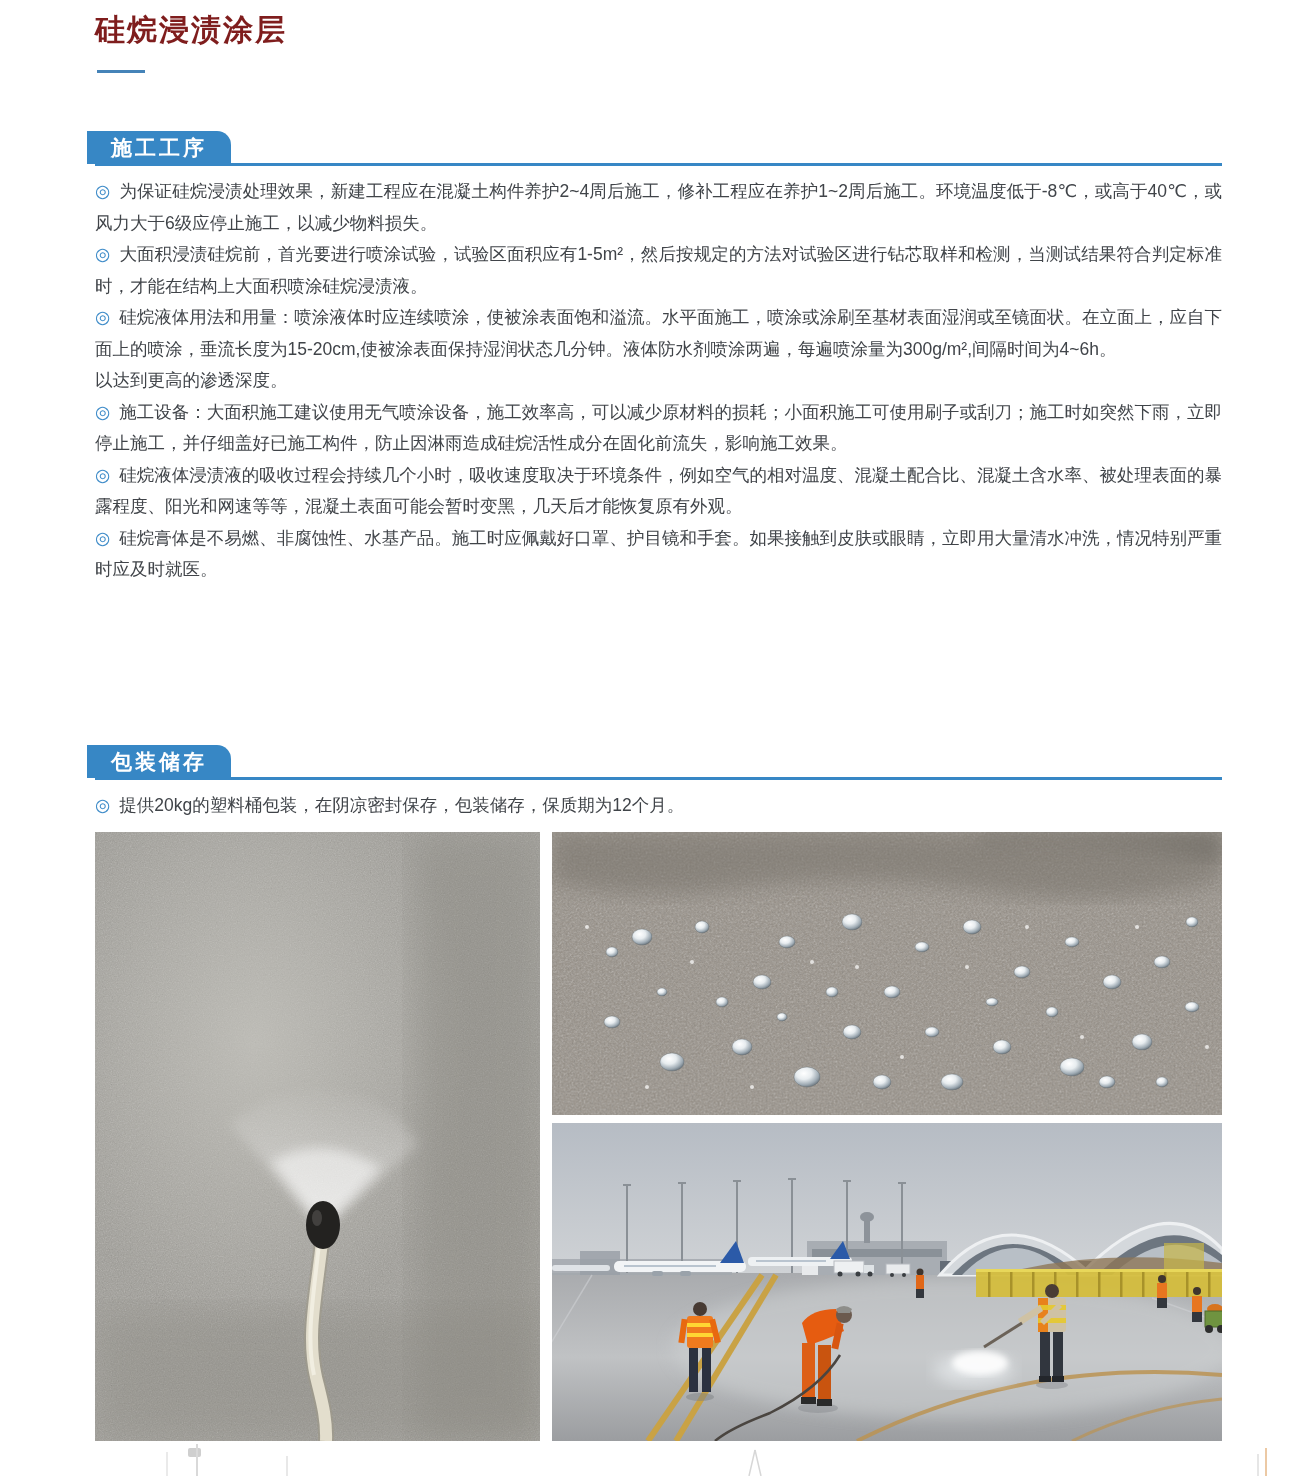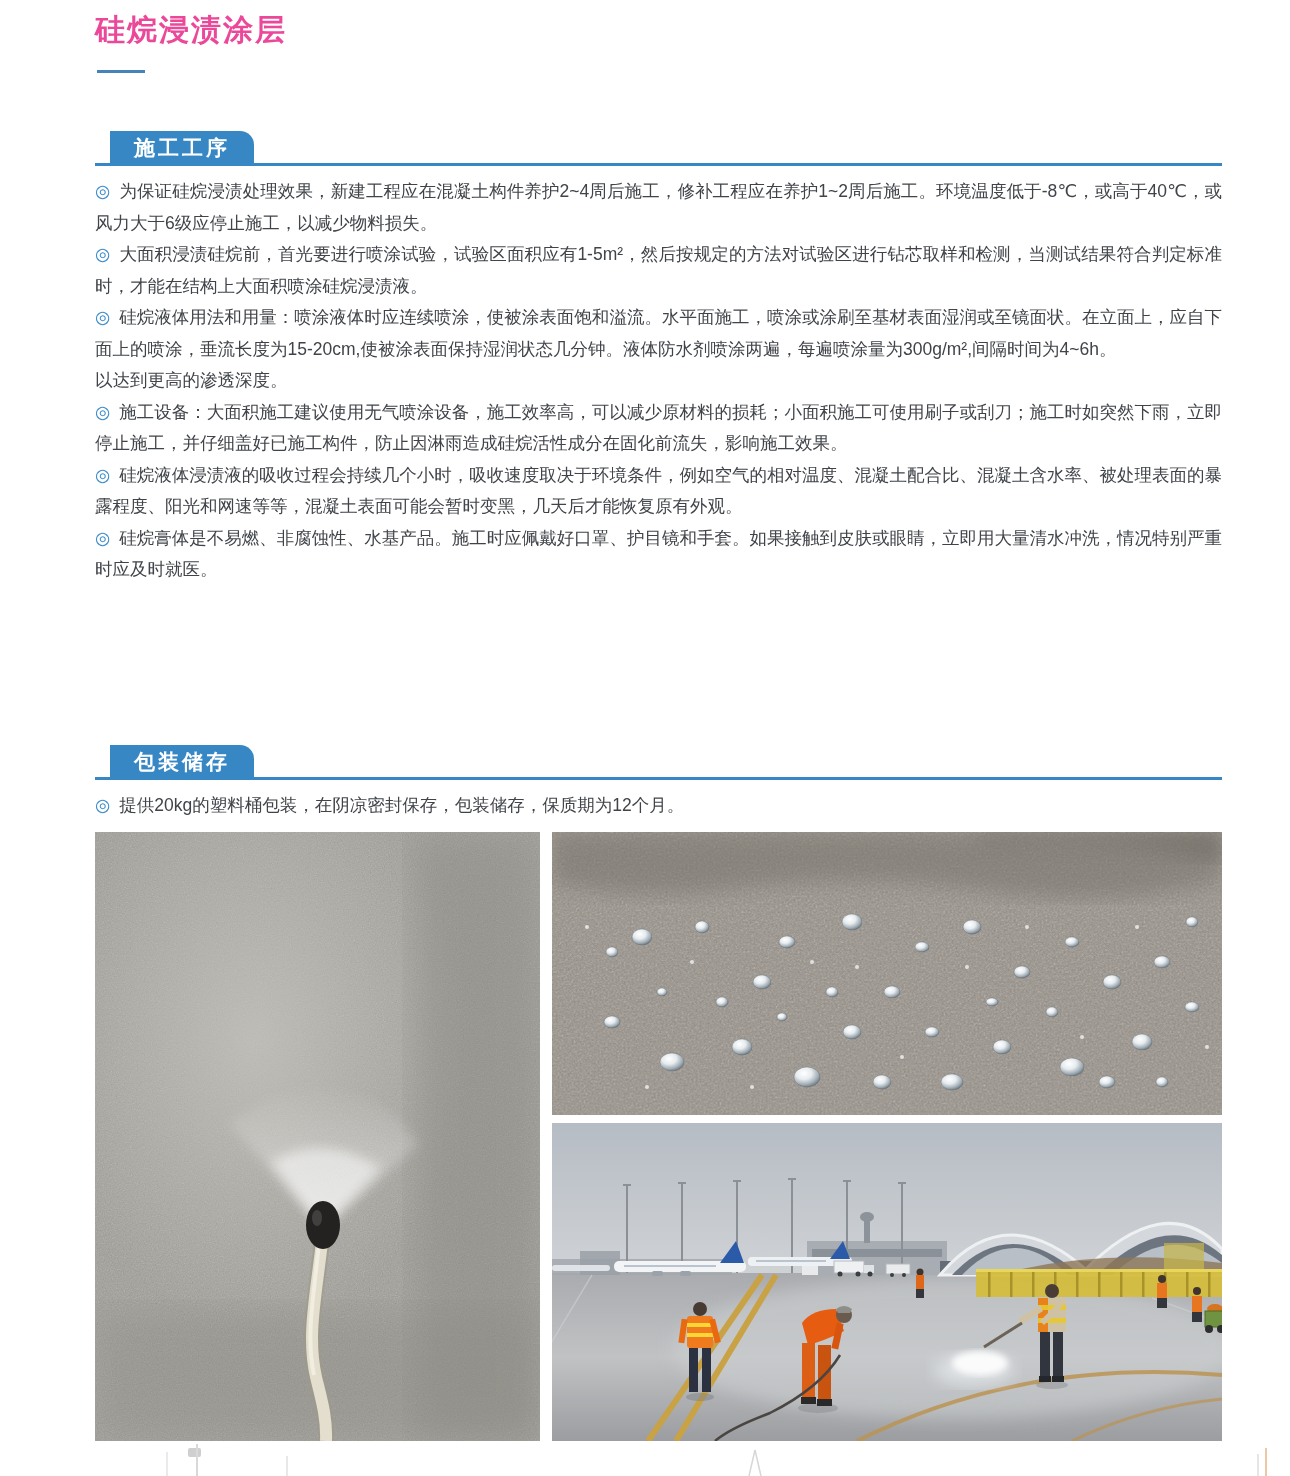--- a/index.html
+++ b/index.html
@@ -4,28 +4,28 @@
 <style>
   html,body{margin:0;padding:0;}
   body{
     width:1290px;height:1476px;position:relative;background:#ffffff;
     font-family:"Liberation Sans","DejaVu Sans",sans-serif;
     overflow:hidden;
   }
   .page{position:absolute;inset:0;}
   .page-title{
     position:absolute;left:95px;top:10px;margin:0;
-    font-size:30px;font-weight:bold;color:#ec4899;letter-spacing:2px;
+    font-size:30px;font-weight:bold;color:#7f1d1d;letter-spacing:2px;
   }
   .title-dash{position:absolute;left:97px;top:70px;width:48px;height:3px;background:#4583b8;}
   .sec-underline{position:absolute;left:95px;width:1127px;height:3px;background:#3787c5;}
   .sec-underline.s1{top:163px;}
   .sec-underline.s2{top:777px;}
   .badge{
-    position:absolute;left:110px;height:33px;line-height:33px;
+    position:absolute;left:87px;height:33px;line-height:33px;
     background:#3787c5;color:#ffffff;font-size:21px;font-weight:bold;
     letter-spacing:3px;padding:0 24px;border-radius:0 14px 0 0;z-index:2;
   }
   .badge.b1{top:131px;}
   .badge.b2{top:745px;}
   .bullets{
     position:absolute;left:95px;width:1127px;
     color:#404449;font-size:17.5px;line-height:31.5px;text-align:justify;
   }
   .bullets.list1{top:176px;}

